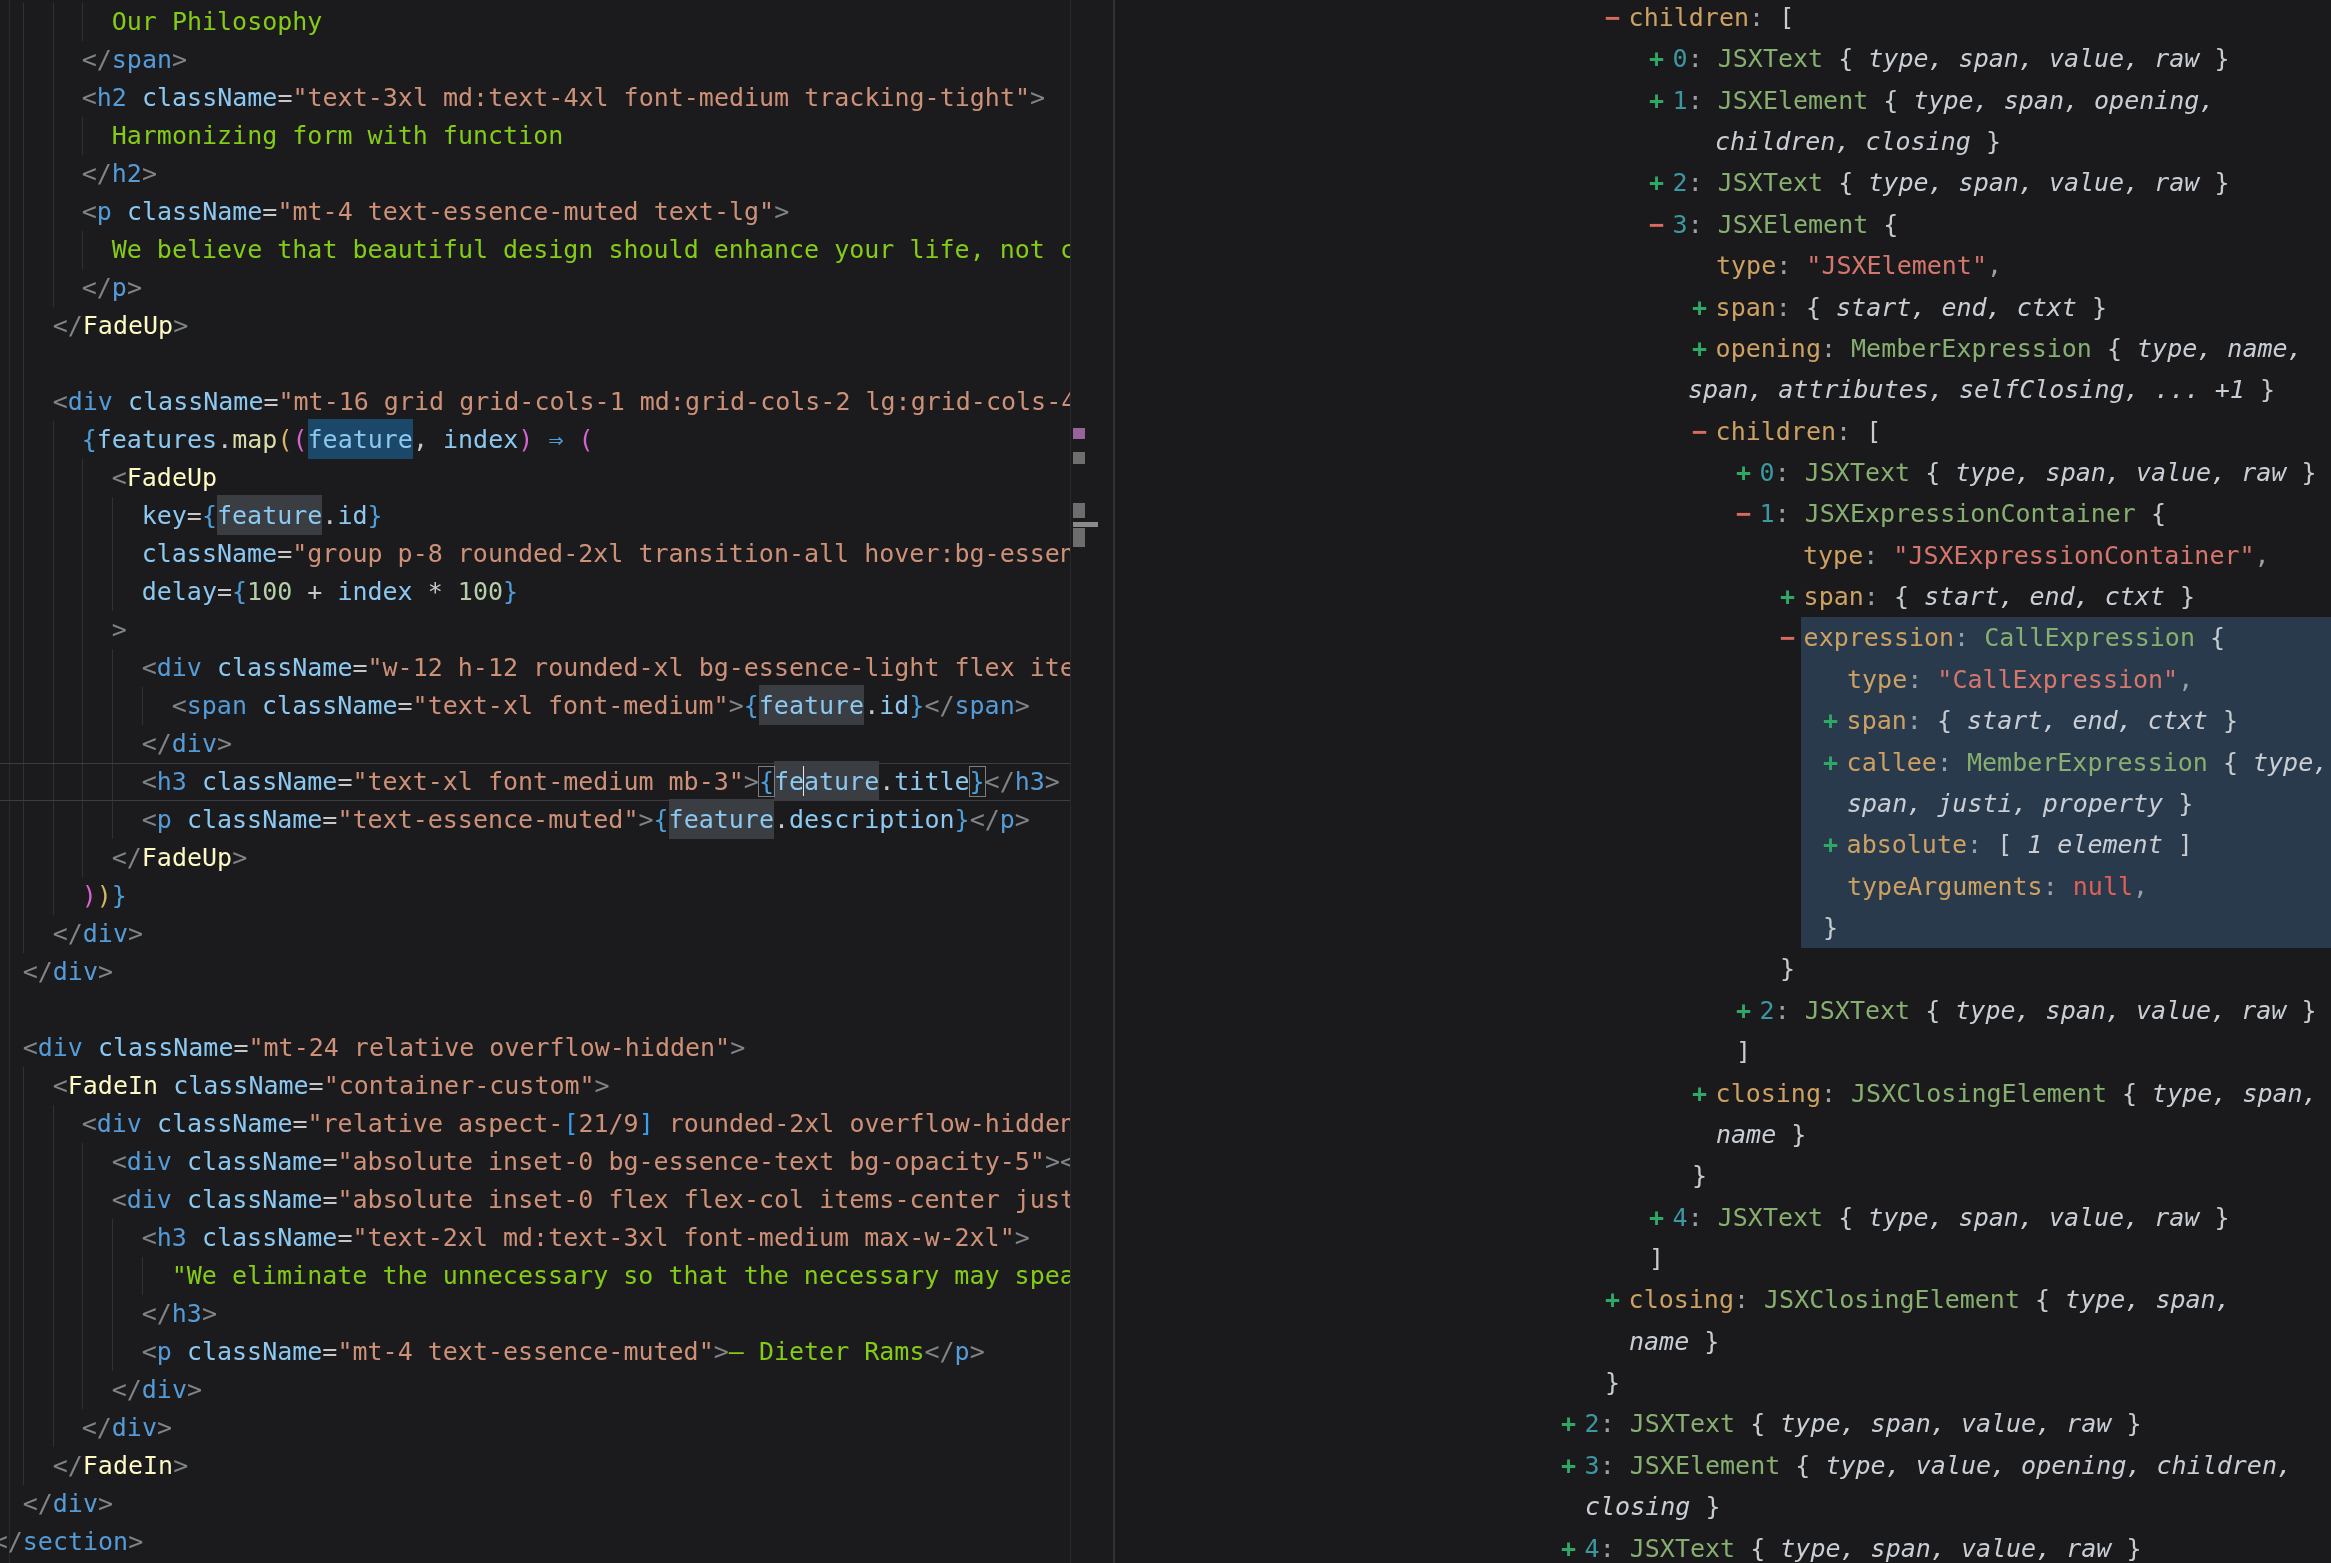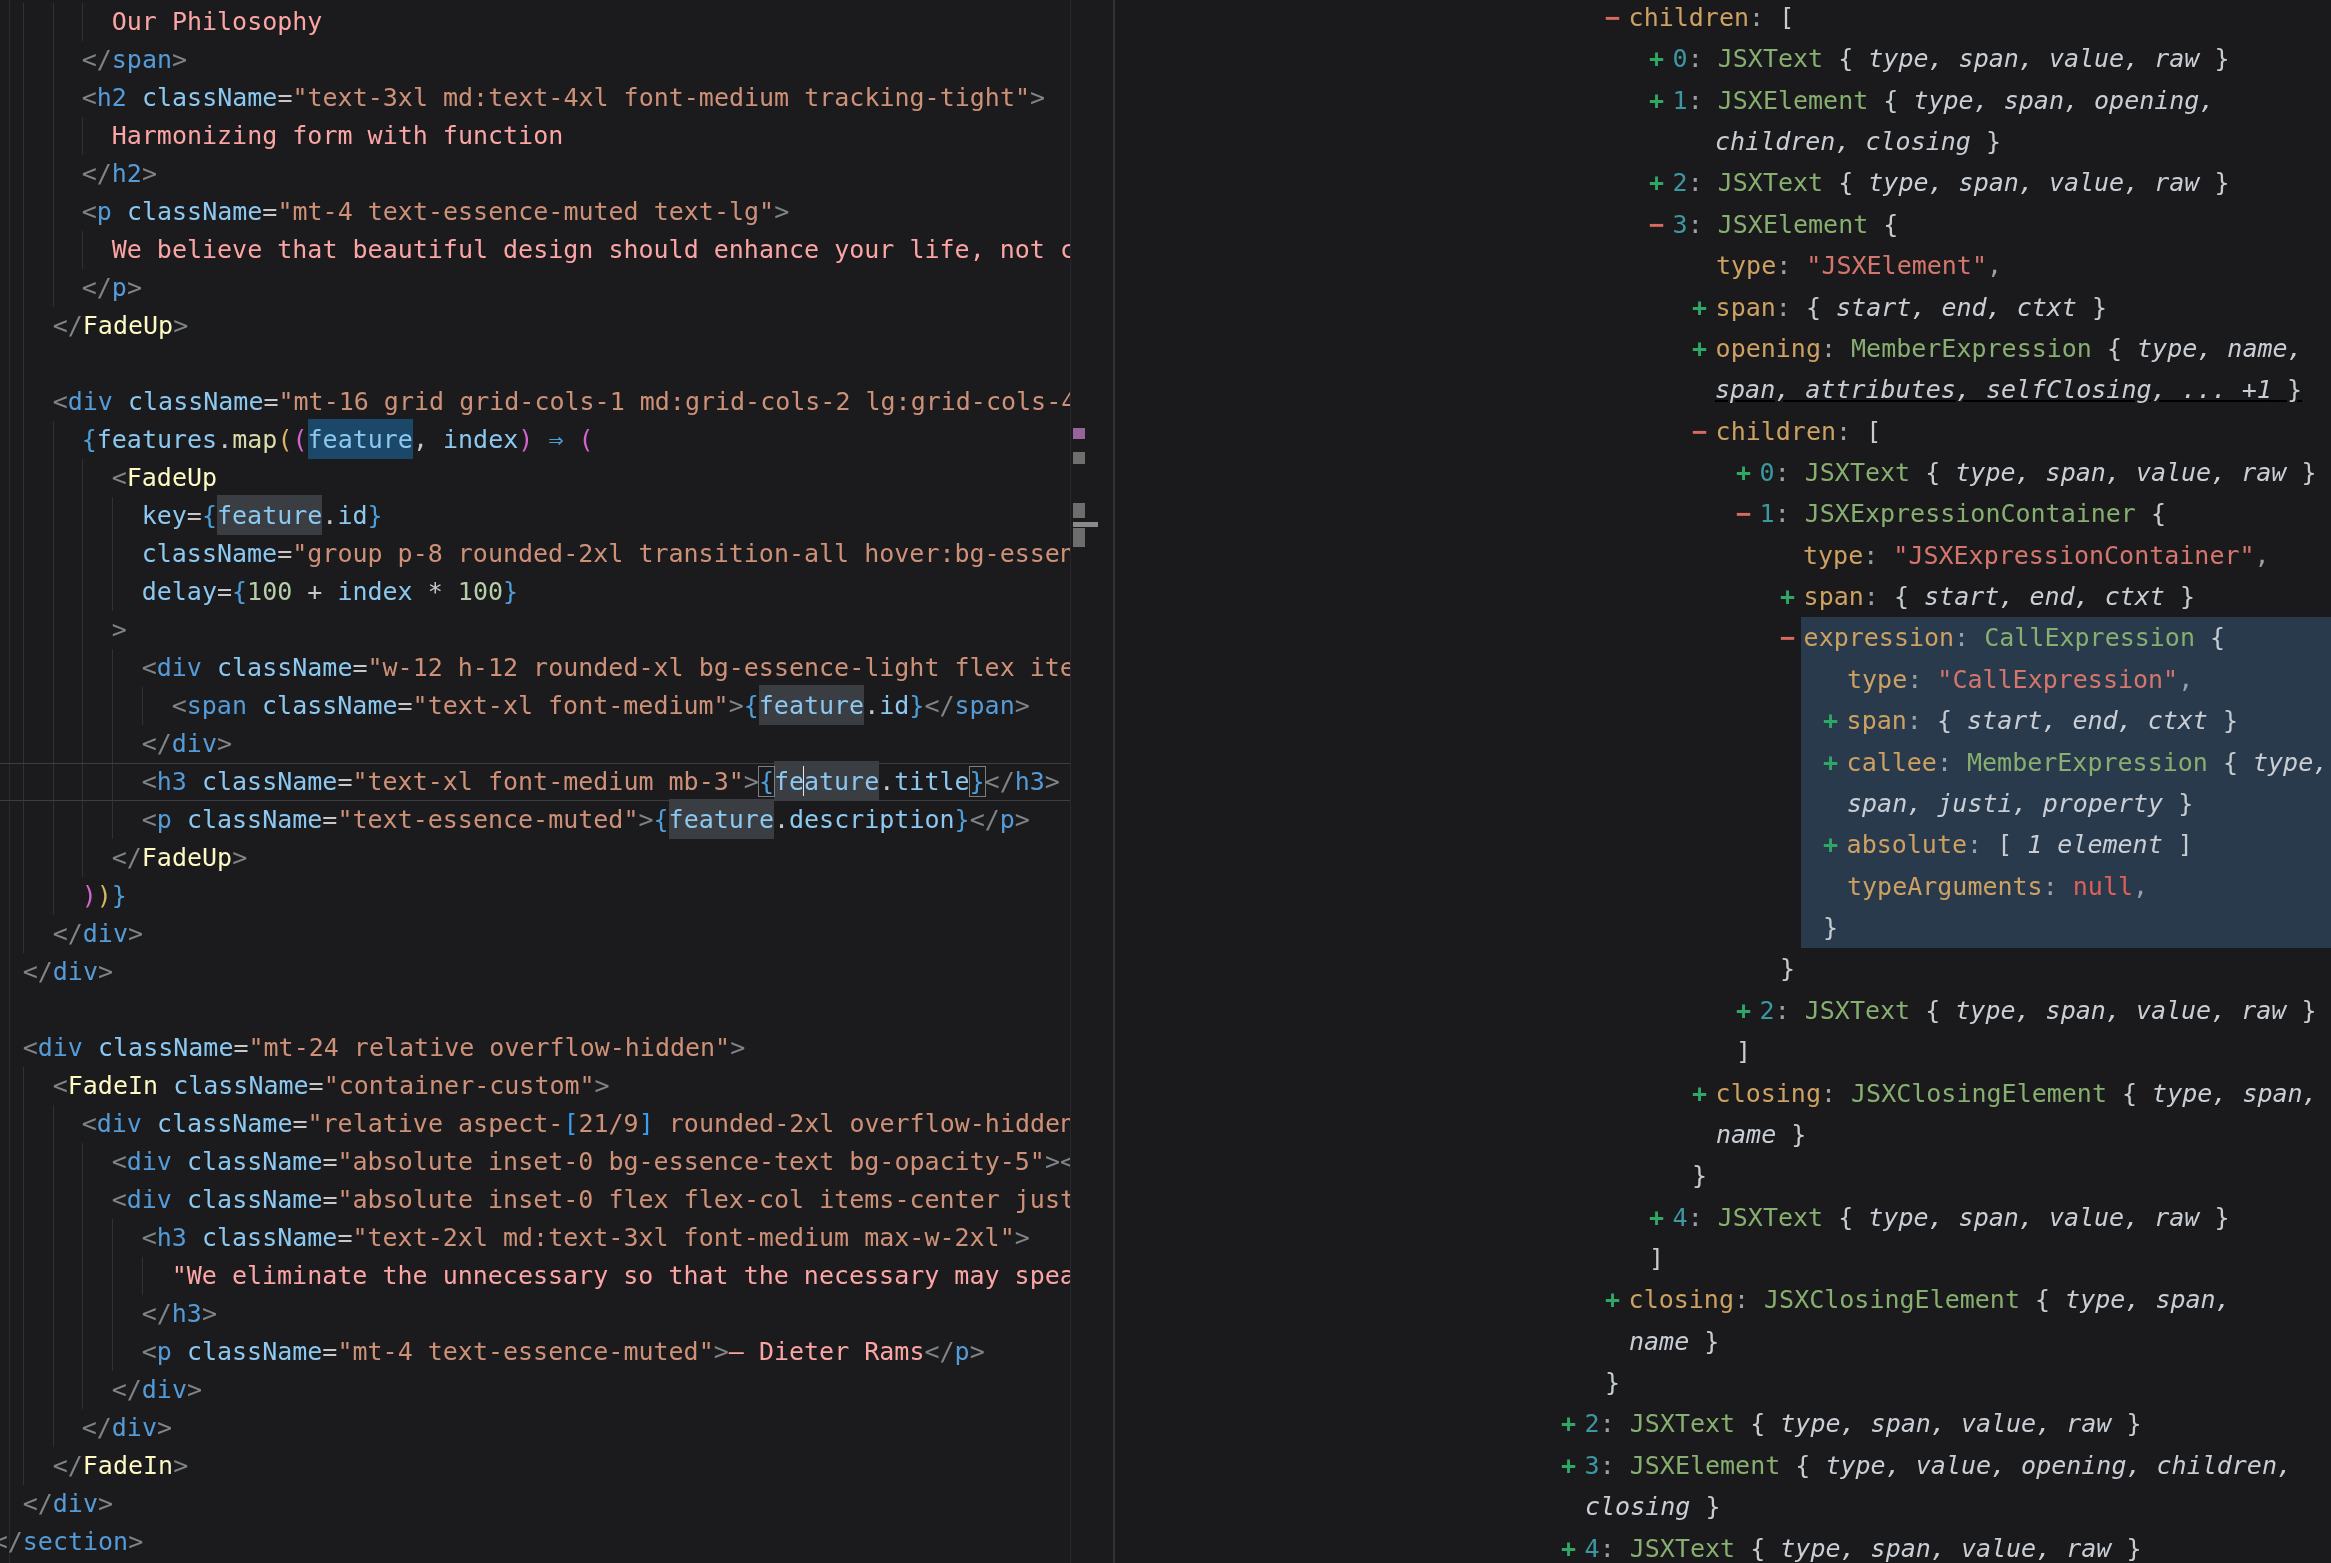--- a/index.html
+++ b/index.html
@@ -5,21 +5,21 @@
   html,body{margin:0;padding:0;background:#141416;}
   .screen{position:relative;width:2331px;height:1564px;overflow:hidden;
     background:#1b1b1e;font-family:"DejaVu Sans Mono",monospace;font-size:25px;}
   
   .editor{position:absolute;left:0;top:0;width:1070px;height:1564px;overflow:hidden;background:#1b1b1e;}
   .gutter-line{position:absolute;left:9px;top:0;width:0.9px;height:1564px;background:#2a2a2e;}
   .lines{position:absolute;left:-7.3px;top:2.7px;width:1082px;}
   .cl{position:relative;height:38px;line-height:38px;white-space:pre;color:#cfcfcf;}
   .cl .guide{position:absolute;top:0;width:0.9px;height:38px;background:#303035;}
   .curline{position:absolute;left:0;right:0;top:0;bottom:0;border-top:1.4px solid #3c3c41;border-bottom:1.4px solid #3c3c41;pointer-events:none;}
-  .t-text{color:#fca5a5}.t-tagp{color:#7f8487}.t-tag{color:#549bd8}.t-comp{color:#fef9c3}
+  .t-text{color:#84cc16}.t-tagp{color:#7f8487}.t-tag{color:#549bd8}.t-comp{color:#fef9c3}
   .t-attr{color:#8cc8f0}.t-op{color:#c8c8c8}.t-str{color:#ce9178}.t-method{color:#dcdcaa}
   .t-num{color:#b5cea8}.t-var{color:#8cc8f0}.t-b1{color:#d8b464}.t-b2{color:#d564ce}
   .t-b3{color:#4d9fda}.t-b3b{color:#36a1f2}.t-kw{color:#4d9fda}
   .sel{background:#1b4768;padding:5.5px 0;}
   .whl{background:#3a3d42;padding:5.5px 0;}
   .boxed{outline:1.4px solid #7e7e7e;outline-offset:-0.9px;}
   .caret{display:inline-block;width:2.7px;height:30px;background:#e8e8e8;vertical-align:-6.4px;margin:0 -1.4px;}
   
   .ruler{position:absolute;left:1070px;top:0;width:43px;height:1564px;background:#1b1b1e;border-left:0.9px solid #29292d;}
   .rmark{position:absolute;}
@@ -99,21 +99,21 @@
     <div id="ast-lines">
         <div class="al" style="top: 0px; left: 490px;"><span class="tg tg-minus">−</span><span class="a-key">children</span><span class="a-pun">: </span><span class="a-br">[</span></div>
         <div class="al" style="top: 41px; left: 534px;"><span class="tg tg-plus">+</span><span class="a-idx">0</span><span class="a-pun">: </span><span class="a-typ">JSXText</span><span class="a-br"> { </span><span class="a-fld">type, span, value, raw</span><span class="a-br"> }</span></div>
         <div class="al" style="top: 83px; left: 534px;"><span class="tg tg-plus">+</span><span class="a-idx">1</span><span class="a-pun">: </span><span class="a-typ">JSXElement</span><span class="a-br"> { </span><span class="a-fld">type, span, opening,</span></div>
         <div class="al" style="top: 124px; left: 557px; margin-left: 43px;"><span class="a-fld">children, closing</span><span class="a-br"> }</span></div>
         <div class="al" style="top: 165px; left: 534px;"><span class="tg tg-plus">+</span><span class="a-idx">2</span><span class="a-pun">: </span><span class="a-typ">JSXText</span><span class="a-br"> { </span><span class="a-fld">type, span, value, raw</span><span class="a-br"> }</span></div>
         <div class="al" style="top: 207px; left: 534px;"><span class="tg tg-minus">−</span><span class="a-idx">3</span><span class="a-pun">: </span><span class="a-typ">JSXElement</span><span class="a-br"> {</span></div>
         <div class="al" style="top: 248px; left: 601px;"><span class="a-key">type</span><span class="a-pun">: </span><span class="a-strv">"JSXElement"</span><span class="a-pun">,</span></div>
         <div class="al" style="top: 290px; left: 577px;"><span class="tg tg-plus">+</span><span class="a-key">span</span><span class="a-pun">: </span><span class="a-br">{ </span><span class="a-fld">start, end, ctxt</span><span class="a-br"> }</span></div>
         <div class="al" style="top: 331px; left: 577px;"><span class="tg tg-plus">+</span><span class="a-key">opening</span><span class="a-pun">: </span><span class="a-typ">MemberExpression</span><span class="a-br"> { </span><span class="a-fld">type, name,</span></div>
-        <div class="al" style="top: 372px; left: 600px; text-decoration: underline;"><span class="a-fld">span, attributes, selfClosing, ... +1</span><span class="a-br"> }</span></div>
+        <div class="al" style="top: 372px; left: 573px;"><span class="a-fld">span, attributes, selfClosing, ... +1</span><span class="a-br"> }</span></div>
         <div class="al" style="top: 414px; left: 577px;"><span class="tg tg-minus">−</span><span class="a-key">children</span><span class="a-pun">: </span><span class="a-br">[</span></div>
         <div class="al" style="top: 455px; left: 621px;"><span class="tg tg-plus">+</span><span class="a-idx">0</span><span class="a-pun">: </span><span class="a-typ">JSXText</span><span class="a-br"> { </span><span class="a-fld">type, span, value, raw</span><span class="a-br"> }</span></div>
         <div class="al" style="top: 496px; left: 621px;"><span class="tg tg-minus">−</span><span class="a-idx">1</span><span class="a-pun">: </span><span class="a-typ">JSXExpressionContainer</span><span class="a-br"> {</span></div>
         <div class="al" style="top: 538px; left: 688px;"><span class="a-key">type</span><span class="a-pun">: </span><span class="a-strv">"JSXExpressionContainer"</span><span class="a-pun">,</span></div>
         <div class="al" style="top: 579px; left: 665px;"><span class="tg tg-plus">+</span><span class="a-key">span</span><span class="a-pun">: </span><span class="a-br">{ </span><span class="a-fld">start, end, ctxt</span><span class="a-br"> }</span></div>
         <div class="al" style="top: 620px; left: 665px;"><span class="tg tg-minus">−</span><span class="a-key">expression</span><span class="a-pun">: </span><span class="a-typ">CallExpression</span><span class="a-br"> {</span></div>
         <div class="al" style="top: 662px; left: 732px;"><span class="a-key">type</span><span class="a-pun">: </span><span class="a-strv">"CallExpression"</span><span class="a-pun">,</span></div>
         <div class="al" style="top: 703px; left: 708px;"><span class="tg tg-plus">+</span><span class="a-key">span</span><span class="a-pun">: </span><span class="a-br">{ </span><span class="a-fld">start, end, ctxt</span><span class="a-br"> }</span></div>
         <div class="al" style="top: 745px; left: 708px;"><span class="tg tg-plus">+</span><span class="a-key">callee</span><span class="a-pun">: </span><span class="a-typ">MemberExpression</span><span class="a-br"> { </span><span class="a-fld">type,</span></div>
         <div class="al" style="top: 786px; left: 732px;"><span class="a-fld">span, justi, property</span><span class="a-br"> }</span></div>

